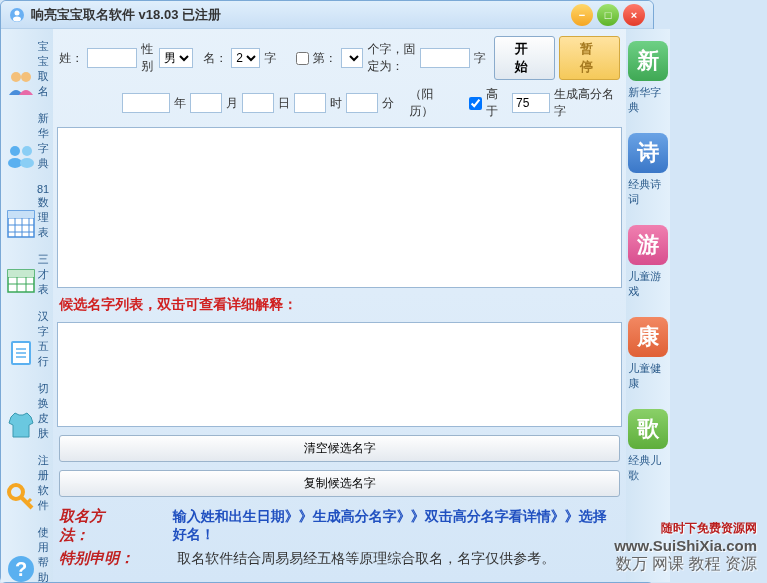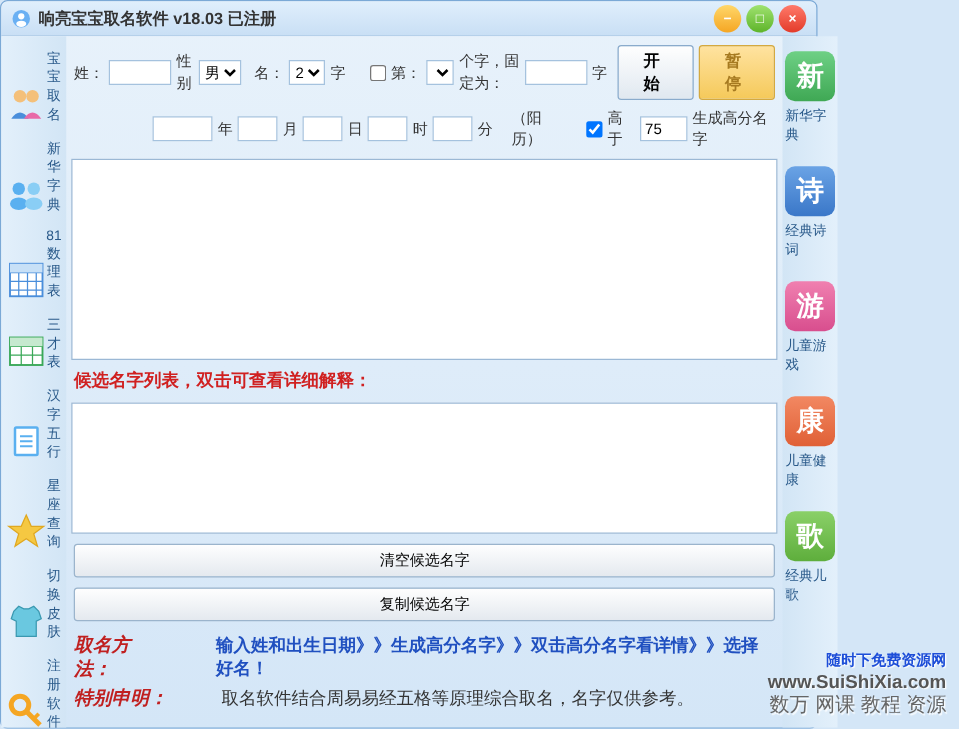--- a/index.html
+++ b/index.html
@@ -43,21 +43,21 @@
     .inst-label { color: #c02020; font-weight: bold; font-style: italic; font-size: 15px; margin-right: 4px; }
     .inst-text { color: #2050c0; font-weight: bold; }
     .inst-text2 { color: #333; }
     
     .sidebar-right { width: 72px; background: linear-gradient(to left, #e3f0fb, #d2e5f5); padding: 12px 2px; display: flex; flex-direction: column; gap: 18px; align-items: center; }
     .right-btn { display: flex; flex-direction: column; align-items: center; cursor: pointer; }
     .right-btn-icon { width: 40px; height: 40px; border-radius: 8px; display: flex; align-items: center; justify-content: center; font-size: 22px; font-weight: bold; color: #fff; }
     .right-btn-label { font-size: 11px; color: #2a5a8a; margin-top: 4px; }
     
     .watermark { position: absolute; bottom: 8px; right: 10px; text-align: right; pointer-events: none; }
-    .watermark-main { font-size: 12px; color: #1d4ed8; font-weight: bold; text-shadow: 1px 1px 1px #fff; }
+    .watermark-main { font-size: 12px; color: #b91c1c; font-weight: bold; text-shadow: 1px 1px 1px #fff; }
     .watermark-url { font-size: 15px; color: #555; font-weight: bold; text-shadow: 1px 1px 1px #fff; }
     .watermark-sub { font-size: 16px; color: #666; text-shadow: 1px 1px 1px #fff; }
     
     .checkbox { width: 13px; height: 13px; }
   </style>
 </head>
 <body>
 
 <div class="window">
   <div class="titlebar">
@@ -131,28 +131,20 @@
         <div class="side-btn-icon">
             <svg viewBox="0 0 32 32" width="32" height="32">
               <rect x="6" y="4" width="20" height="24" rx="2" fill="#5ab0f0"></rect>
               <rect x="8" y="6" width="16" height="20" fill="#fff"></rect>
               <line x1="11" y1="12" x2="21" y2="12" stroke="#5ab0f0" stroke-width="1.5"></line>
               <line x1="11" y1="16" x2="21" y2="16" stroke="#5ab0f0" stroke-width="1.5"></line>
               <line x1="11" y1="20" x2="21" y2="20" stroke="#5ab0f0" stroke-width="1.5"></line>
             </svg>
           </div>
         <div class="side-btn-label">汉字五行</div>
-      </div>
-      <div class="side-btn">
-        <div class="side-btn-icon">
-            <svg viewBox="0 0 32 32" width="32" height="32">
-              <polygon points="16,3 20,12 30,12 22,18 25,28 16,22 7,28 10,18 2,12 12,12" fill="#f5c842" stroke="#e0a820" stroke-width="1"></polygon>
-            </svg>
-          </div>
-        <div class="side-btn-label">星座查询</div>
       </div>
       <div class="side-btn">
         <div class="side-btn-icon">
             <svg viewBox="0 0 32 32" width="32" height="32">
               <path d="M10 4 L6 8 L4 14 L8 16 L8 28 L24 28 L24 16 L28 14 L26 8 L22 4 L18 6 L14 6 Z" fill="#6ac8e0" stroke="#3a98b0" stroke-width="1"></path>
             </svg>
           </div>
         <div class="side-btn-label">切换皮肤</div>
       </div>
       <div class="side-btn">

